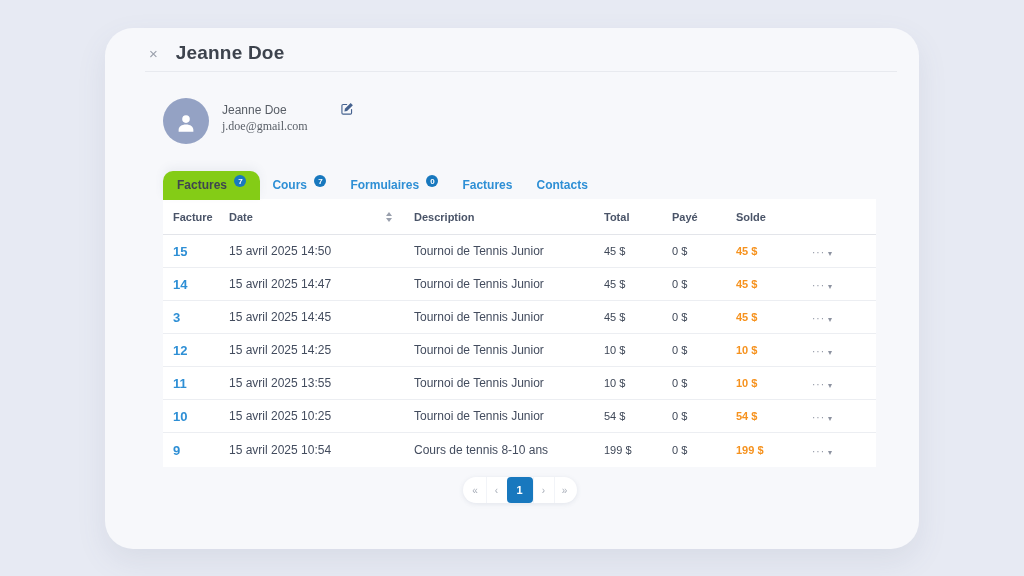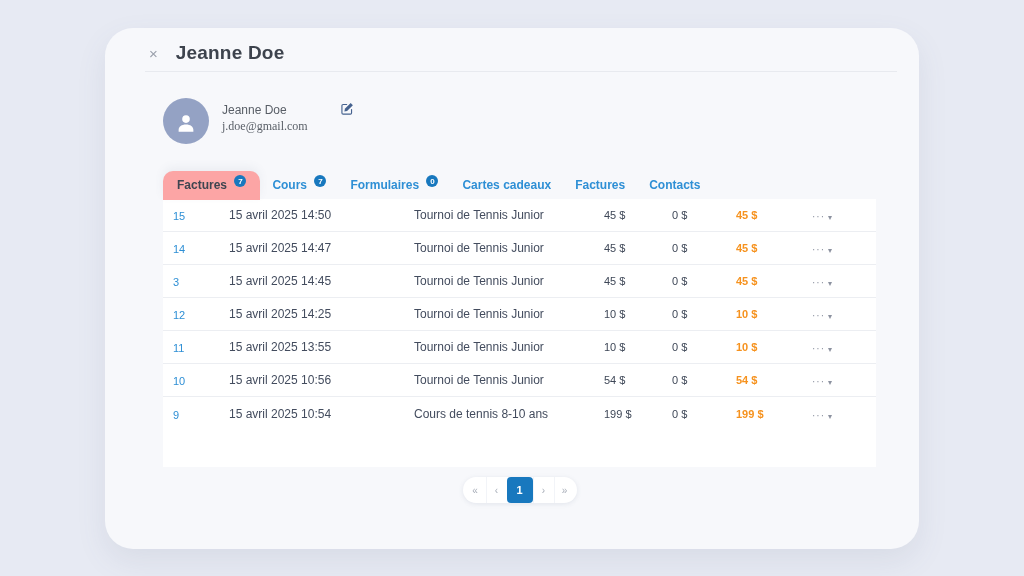--- a/index.html
+++ b/index.html
@@ -23,21 +23,21 @@
   .profile { position:absolute; left:58px; top:70px; display:flex; }
   .avatar { width:46px; height:46px; border-radius:50%; background:#94a2c4;
             display:flex; align-items:center; justify-content:center; overflow:hidden; }
   .identity { margin-left:13px; padding-top:4px; }
   .profile-name { font-size:12px; color:#585e66; line-height:16px; }
   .profile-email { font-size:12px; color:#585e66; line-height:16px;font-family:Liberation Serif, serif; }
   .edit-btn { position:absolute; left:235px; top:74px; width:16px; height:16px; cursor:pointer; }
   
   .tabbar { position:absolute; left:58px; top:144px; height:28px; display:flex; align-items:flex-end; z-index:2; }
   .tab { font-size:12px; font-weight:600; color:#2e8fd5; padding:7px 12px 8px; cursor:pointer; white-space:nowrap; }
-  .tab.active { background:#fca5a5; border-radius:10px 10px 0 0; color:#3f4550; padding:7px 14px 8px;
+  .tab.active { background:#84cc16; border-radius:10px 10px 0 0; color:#3f4550; padding:7px 14px 8px;
                 box-shadow:0 -4px 10px rgba(90,100,130,.07); }
   .badge { display:inline-flex; align-items:center; justify-content:center;
            min-width:12px; height:12px; padding:0 2px; border-radius:7px;
            background:#1878be; color:#fff; font-size:8px; font-weight:700;
            margin-left:4px; position:relative; top:-5px; }
   
   .table-panel { position:absolute; left:58px; top:171px; width:713px; height:268px; background:#fff; z-index:1; }
   .trow { display:flex; align-items:center; padding-left:10px; }
   .thead { height:36px; border-bottom:1px solid #e3e5ea; }
   .thead .c { font-size:11px; font-weight:700; color:#4a5468; }
@@ -48,21 +48,21 @@
   .c-total   { width:68px; }
   .c-paye    { width:64px; }
   .c-solde   { width:76px; }
   .c-act     { width:64px; }
   .sort { margin-left:auto; margin-right:16px; display:inline-flex; flex-direction:column; gap:2px; cursor:pointer; }
   .sort i { width:0; height:0; border-left:3.5px solid transparent; border-right:3.5px solid transparent; }
   .sort .up   { border-bottom:4px solid #9aa0ad; }
   .sort .down { border-top:4px solid #9aa0ad; }
   .drow { height:33px; border-bottom:1px solid #eceef2; }
   .drow:last-child { border-bottom:none; }
-  .inv-num { font-size:11px; font-weight:400; color:#2e8fd5; cursor:pointer; }
+  .inv-num { font-size:13px; font-weight:700; color:#2e8fd5; cursor:pointer; }
   .cell-date, .cell-desc { font-size:12px; color:#434c5e; }
   .cell-total, .cell-paye { font-size:11px; color:#3e4757; }
   .cell-solde { font-size:11px; font-weight:600; color:#f6921e; }
   .row-actions { font-size:10px; color:#8c92a0; cursor:pointer; letter-spacing:1px; white-space:nowrap; }
   .row-actions .caret { font-size:8px; margin-left:3px; }
   
   .pagi-wrap { position:absolute; left:58px; top:449px; width:713px; display:flex; justify-content:center; }
   .pagi { display:flex; align-items:center; background:#fff; border-radius:14px; height:26px; padding:0 2px;
           box-shadow:0 1px 5px rgba(100,110,140,.14); }
   .pagi button { width:21px; height:26px; border:none; background:transparent; color:#a7adb8;
@@ -107,35 +107,47 @@
   <span class="badge">7</span></div>
 
   <div class="tab">
     <span class="tab-label">Cours</span>
   <span class="badge">7</span></div>
 
   <div class="tab">
     <span class="tab-label">Formulaires</span>
   <span class="badge">0</span></div>
 
-  <div class="tab">
-    <span class="tab-label">Cartes cadeaux</span>
-  </div>
 
   <div class="tab">
     <span class="tab-label">Factures</span>
   </div>
 
   <div class="tab">
     <span class="tab-label">Contacts</span>
   </div>
 
 </div>
 
   <div class="table-panel">
+    <div class="trow thead">
+      <div class="c c-facture">Facture</div>
+      <div class="c c-date">
+        <span>Date</span>
+        <span class="sort">
+            <i class="up"></i>
+            <i class="down"></i>
+          </span>
+      </div>
+      <div class="c c-desc">Description</div>
+      <div class="c c-total">Total</div>
+      <div class="c c-paye">Payé</div>
+      <div class="c c-solde">Solde</div>
+      <div class="c c-act"></div>
+    </div>
     <div id="rows">
   <div class="trow drow">
     <div class="c c-facture"><span class="inv-num">15</span></div>
     <div class="c c-date cell-date">15 avril 2025 14:50</div>
     <div class="c c-desc cell-desc">Tournoi de Tennis Junior</div>
     <div class="c c-total cell-total">45 $</div>
     <div class="c c-paye cell-paye">0 $</div>
     <div class="c c-solde cell-solde">45 $</div>
     <div class="c c-act">
       <span class="row-actions">
@@ -195,21 +207,21 @@
     <div class="c c-solde cell-solde">10 $</div>
     <div class="c c-act">
       <span class="row-actions">
         <span class="dots">···</span><span class="caret">▾</span>
       </span>
     </div>
   </div>
 
   <div class="trow drow">
     <div class="c c-facture"><span class="inv-num">10</span></div>
-    <div class="c c-date cell-date">15 avril 2025 10:56</div>
+    <div class="c c-date cell-date">15 avril 2025 10:25</div>
     <div class="c c-desc cell-desc">Tournoi de Tennis Junior</div>
     <div class="c c-total cell-total">54 $</div>
     <div class="c c-paye cell-paye">0 $</div>
     <div class="c c-solde cell-solde">54 $</div>
     <div class="c c-act">
       <span class="row-actions">
         <span class="dots">···</span><span class="caret">▾</span>
       </span>
     </div>
   </div>

